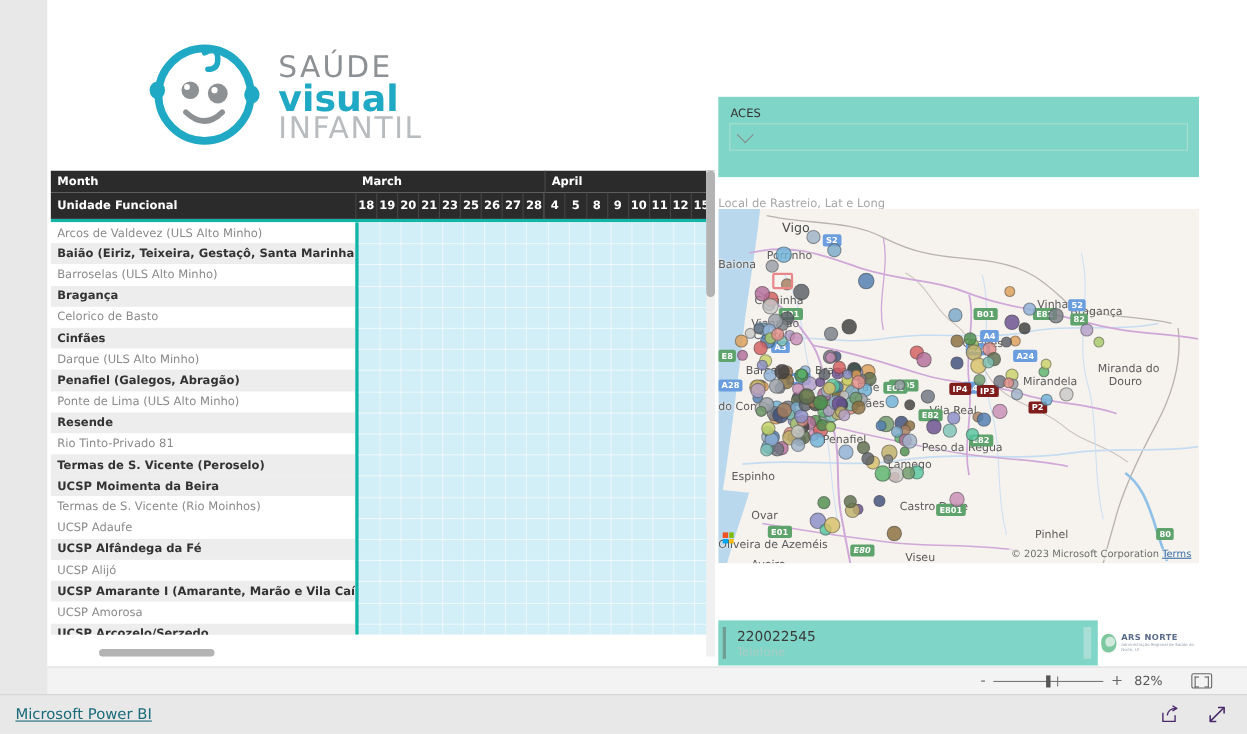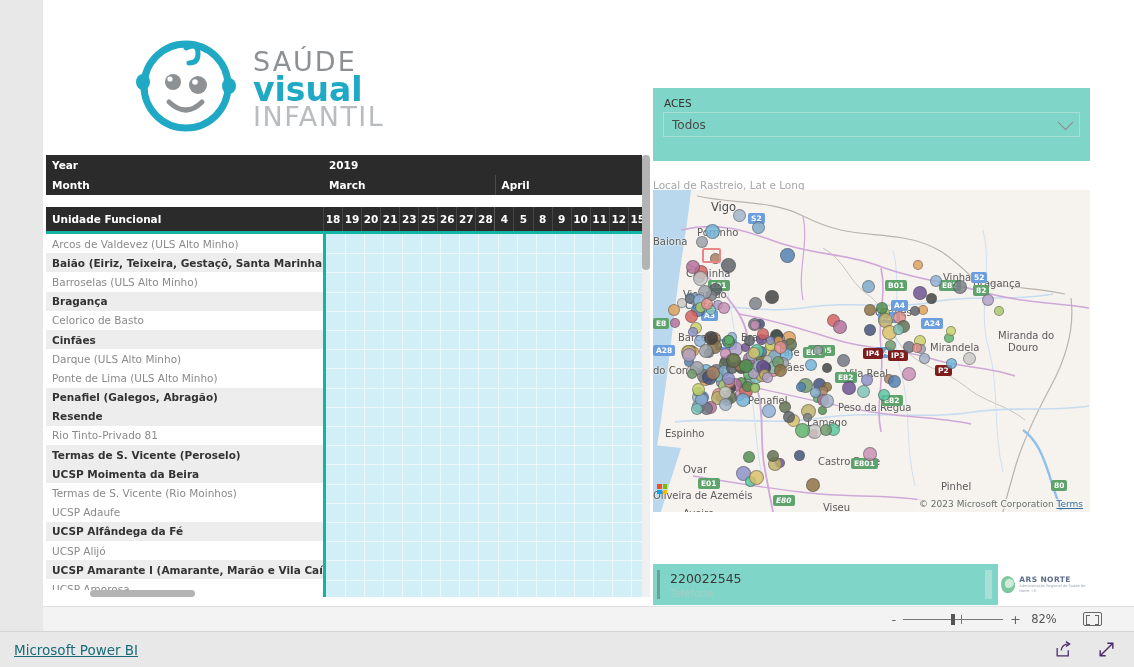--- a/index.html
+++ b/index.html
@@ -44,21 +44,21 @@
     white-space: nowrap; letter-spacing: -0.2px;
   }
 
   
   .matrix {
     position: absolute; left: 3px; top: 155px; width: 604px; height: 442px;
     background: #ffffff; overflow: hidden;
   }
   .matrix-row-hdr { display: flex; height: 20px; background: #2b2b2b; color: #ffffff;
     font-size: 10.5px; align-items: center; }
-  .matrix-row-hdr.h3 { height: 24px; margin-top: 12px; }
+  .matrix-row-hdr.h3 { height: 24px; }
   .hdr-left { width: 277px; padding-left: 6px; font-weight: 700; flex: none;
     display:flex; align-items:center; height:100%; }
   .hdr-right { flex: 1; display: flex; height: 100%; align-items: center; }
   .hdr-cell-year { padding-left: 6px; font-weight: 700; }
   .hdr-month { width: 174px; padding-left: 6px; font-weight: 700; flex: none;
     display:flex; align-items:center; height:100%; }
   .hdr-month.april { border-left: 1px solid #4a4a4a; }
   .day-strip { flex: 1; display: flex; height: 100%; }
   .day { width: 19.2px; flex: none; text-align: center; font-size: 10.5px; font-weight: 700;
     border-left: 1px solid #454545; display: flex; align-items: center; justify-content: center; }
@@ -182,26 +182,20 @@
       <div class="logo-text">
         <div class="l1">SAÚDE</div>
         <div class="l2">visual</div>
         <div class="l3">INFANTIL</div>
       </div>
     </div>
 
 
     <div class="matrix">
 
-      <div class="matrix-row-hdr">
-        <div class="hdr-left">Year</div>
-        <div class="hdr-right">
-            <span class="hdr-cell-year">2019</span>
-          </div>
-      </div>
 
       <div class="matrix-row-hdr">
         <div class="hdr-left">Month</div>
         <div class="hdr-right" id="month-strip">
             <div class="hdr-month" style="width: 171.529px;">March</div>
             <div class="hdr-month april" style="width: 152.471px;">April</div>
           </div>
       </div>
 
       <div class="matrix-row-hdr h3" style="position:relative;">
@@ -232,22 +226,22 @@
 
       <div class="matrix-body">
         <div class="names-col" id="names-col">
             <div class="name-row odd">Arcos de Valdevez (ULS Alto Minho)</div>
             <div class="name-row even">Baião (Eiriz, Teixeira, Gestaçô, Santa Marinha Zézere e Frende)</div>
             <div class="name-row odd">Barroselas (ULS Alto Minho)</div>
             <div class="name-row even">Bragança</div>
             <div class="name-row odd">Celorico de Basto</div>
             <div class="name-row even">Cinfães</div>
             <div class="name-row odd">Darque (ULS Alto Minho)</div>
+            <div class="name-row even">Penafiel (Galegos, Abragão)</div>
             <div class="name-row odd">Ponte de Lima (ULS Alto Minho)</div>
-            <div class="name-row even">Penafiel (Galegos, Abragão)</div>
             <div class="name-row even">Resende</div>
             <div class="name-row odd">Rio Tinto-Privado 81</div>
             <div class="name-row even">Termas de S. Vicente (Peroselo)</div>
             <div class="name-row even">UCSP Moimenta da Beira</div>
             <div class="name-row odd">Termas de S. Vicente (Rio Moinhos)</div>
             <div class="name-row odd">UCSP Adaufe</div>
             <div class="name-row even">UCSP Alfândega da Fé</div>
             <div class="name-row odd">UCSP Alijó</div>
             <div class="name-row even">UCSP Amarante I (Amarante, Marão e Vila Caíz)</div>
             <div class="name-row odd">UCSP Amorosa</div>
@@ -297,21 +291,20 @@
         <div class="mx-vscroll"></div>
       </div>
       <div class="mx-hscroll-track">
         <div class="mx-hscroll"></div>
       </div>
     </div>
 
     <div class="slicer">
       <div class="slicer-label">ACES</div>
       <div class="slicer-box">
-        <span class="slicer-value">Todos</span>
         <span class="chev"></span>
       </div>
     </div>
 
     <div class="map-title">Local de Rastreio, Lat e Long</div>
     <div class="map-panel">
       <svg width="437" height="322" viewBox="0 0 437 322" style="position:absolute;left:0;top:0;">
         <rect width="437" height="322" fill="#f6f3ef"></rect>
 
         <path d="M0,0 L38,0 C34,40 26,80 22,120 C16,170 10,220 2,270 L0,322 Z" fill="#b9d8ee"></path>

